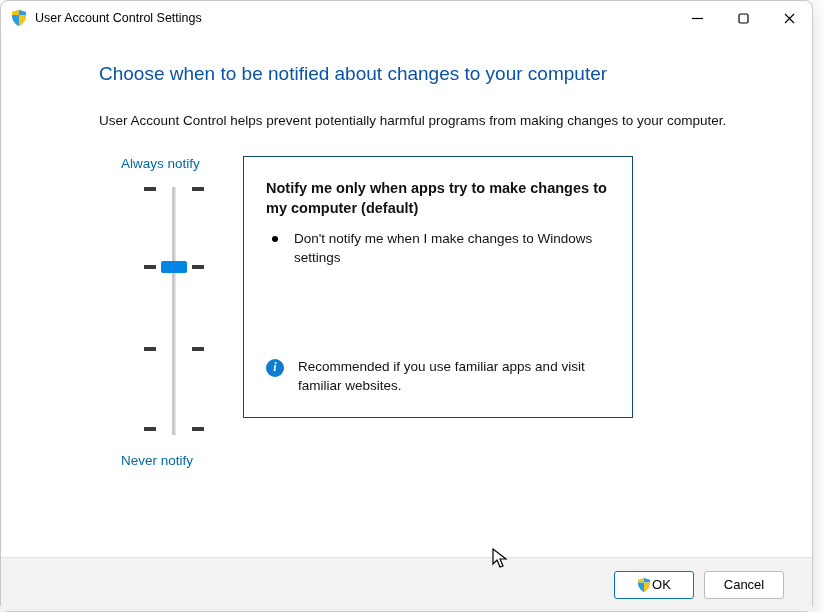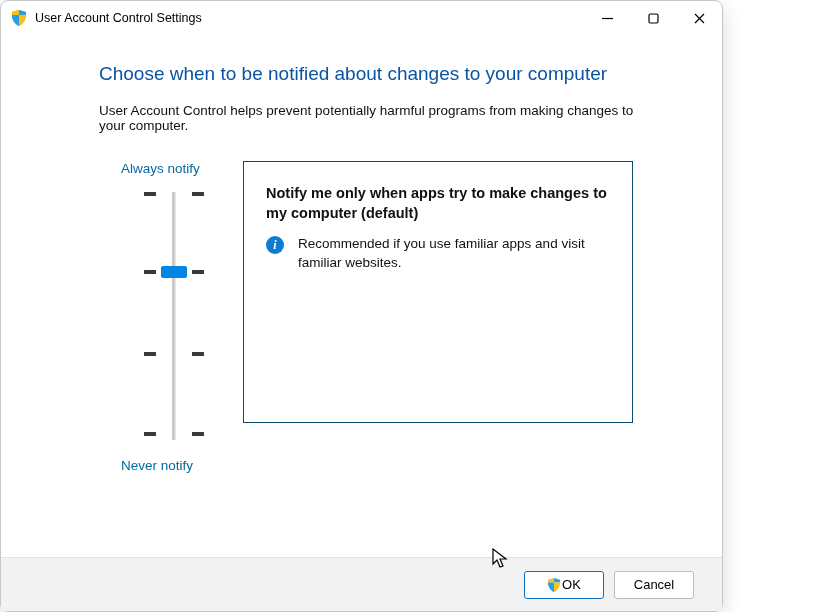--- a/index.html
+++ b/index.html
@@ -4,21 +4,21 @@
   <style>
     * { margin: 0; padding: 0; box-sizing: border-box; }
     body {
       font-family: "Segoe UI", Tahoma, sans-serif;
       background: #fff;
       width: 825px;
       height: 612px;
       overflow: hidden;
     }
     .window {
-      width: 723px;
+      width: 813px;
       height: 612px;
       background: #fff;
       border: 1px solid #c7c7c7;
       border-radius: 8px;
       display: flex;
       flex-direction: column;
       box-shadow: 0 6px 20px rgba(0,0,0,0.15);
     }
     .titlebar {
       height: 34px;
@@ -51,21 +51,21 @@
     }
     .win-btn svg { display: block; }
     .content {
       flex: 1 1 auto;
       padding: 28px 60px 0 98px;
     }
     .heading {
       color: #0a53a5;
       font-size: 19px;
       font-weight: 400;
-      margin-bottom: 18px;
+      margin-bottom: 28px;
     }
     .desc {
       font-size: 13.5px;
       color: #111;
       margin-bottom: 2px;
     }
     .link {
       font-size: 13.5px;
       color: #1a6bc4;
       text-decoration: underline;
@@ -285,20 +285,24 @@
               <span></span>
               <span></span>
             </div>
           <div class="thumb"></div>
         </div>
         <div class="slider-bot-label">Never notify</div>
       </div>
 
       <div class="panel">
         <div class="panel-title">Notify me only when apps try to make changes to my computer (default)</div>
+        <div class="bullet-row">
+          <div class="bullet-dot"></div>
+          <div class="bullet-text">Don't notify me when I make changes to Windows settings</div>
+        </div>
         <div class="info-row">
           <div class="info-icon">i</div>
           <div class="bullet-text">Recommended if you use familiar apps and visit familiar websites.</div>
         </div>
       </div>
     </div>
   </div>
 
   <div class="footer">
     <div class="btn primary">

